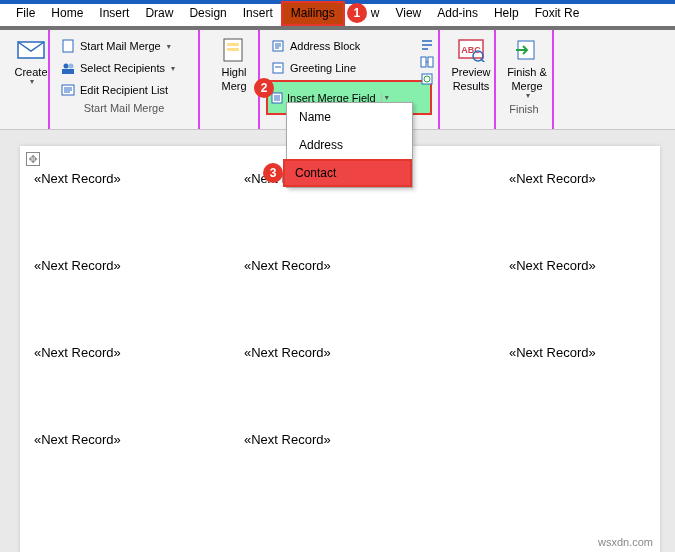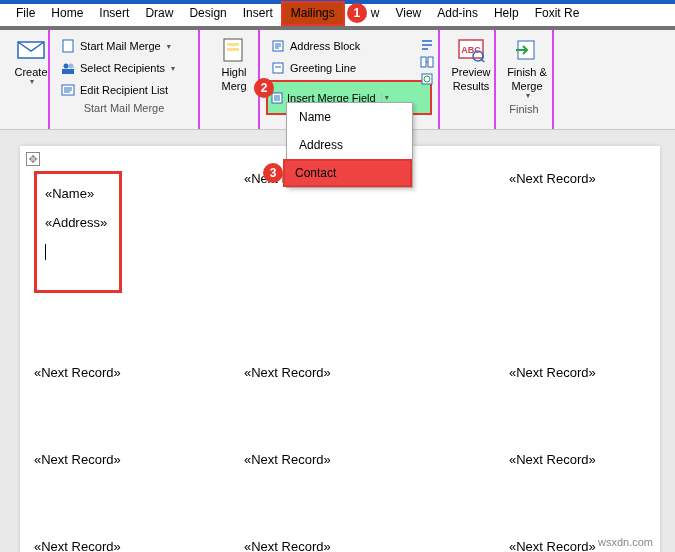--- a/index.html
+++ b/index.html
@@ -216,27 +216,20 @@
     <div class="badge" style="margin-left:-24px; position:relative; z-index:21;">3</div>
     <div class="dropitem hl" style="flex:1;">Contact</div>
   </div>
 </div>
 
 <div class="doc-area">
   <div class="page">
     <div class="anchor">✥</div>
     <div class="labels-grid">
 
-      <div class="cell">
-        <div class="first-cell">
-          <div>«Name»</div>
-          <div>«Address»</div>
-          <div><span class="cursor"></span></div>
-        </div>
-      </div>
       <div class="cell">«Next Record»</div>
       <div class="cell">«Next Record»</div>
 
       <div class="cell">«Next Record»</div>
       <div class="cell">«Next Record»</div>
       <div class="cell">«Next Record»</div>
 
       <div class="cell">«Next Record»</div>
       <div class="cell">«Next Record»</div>
       <div class="cell">«Next Record»</div>

